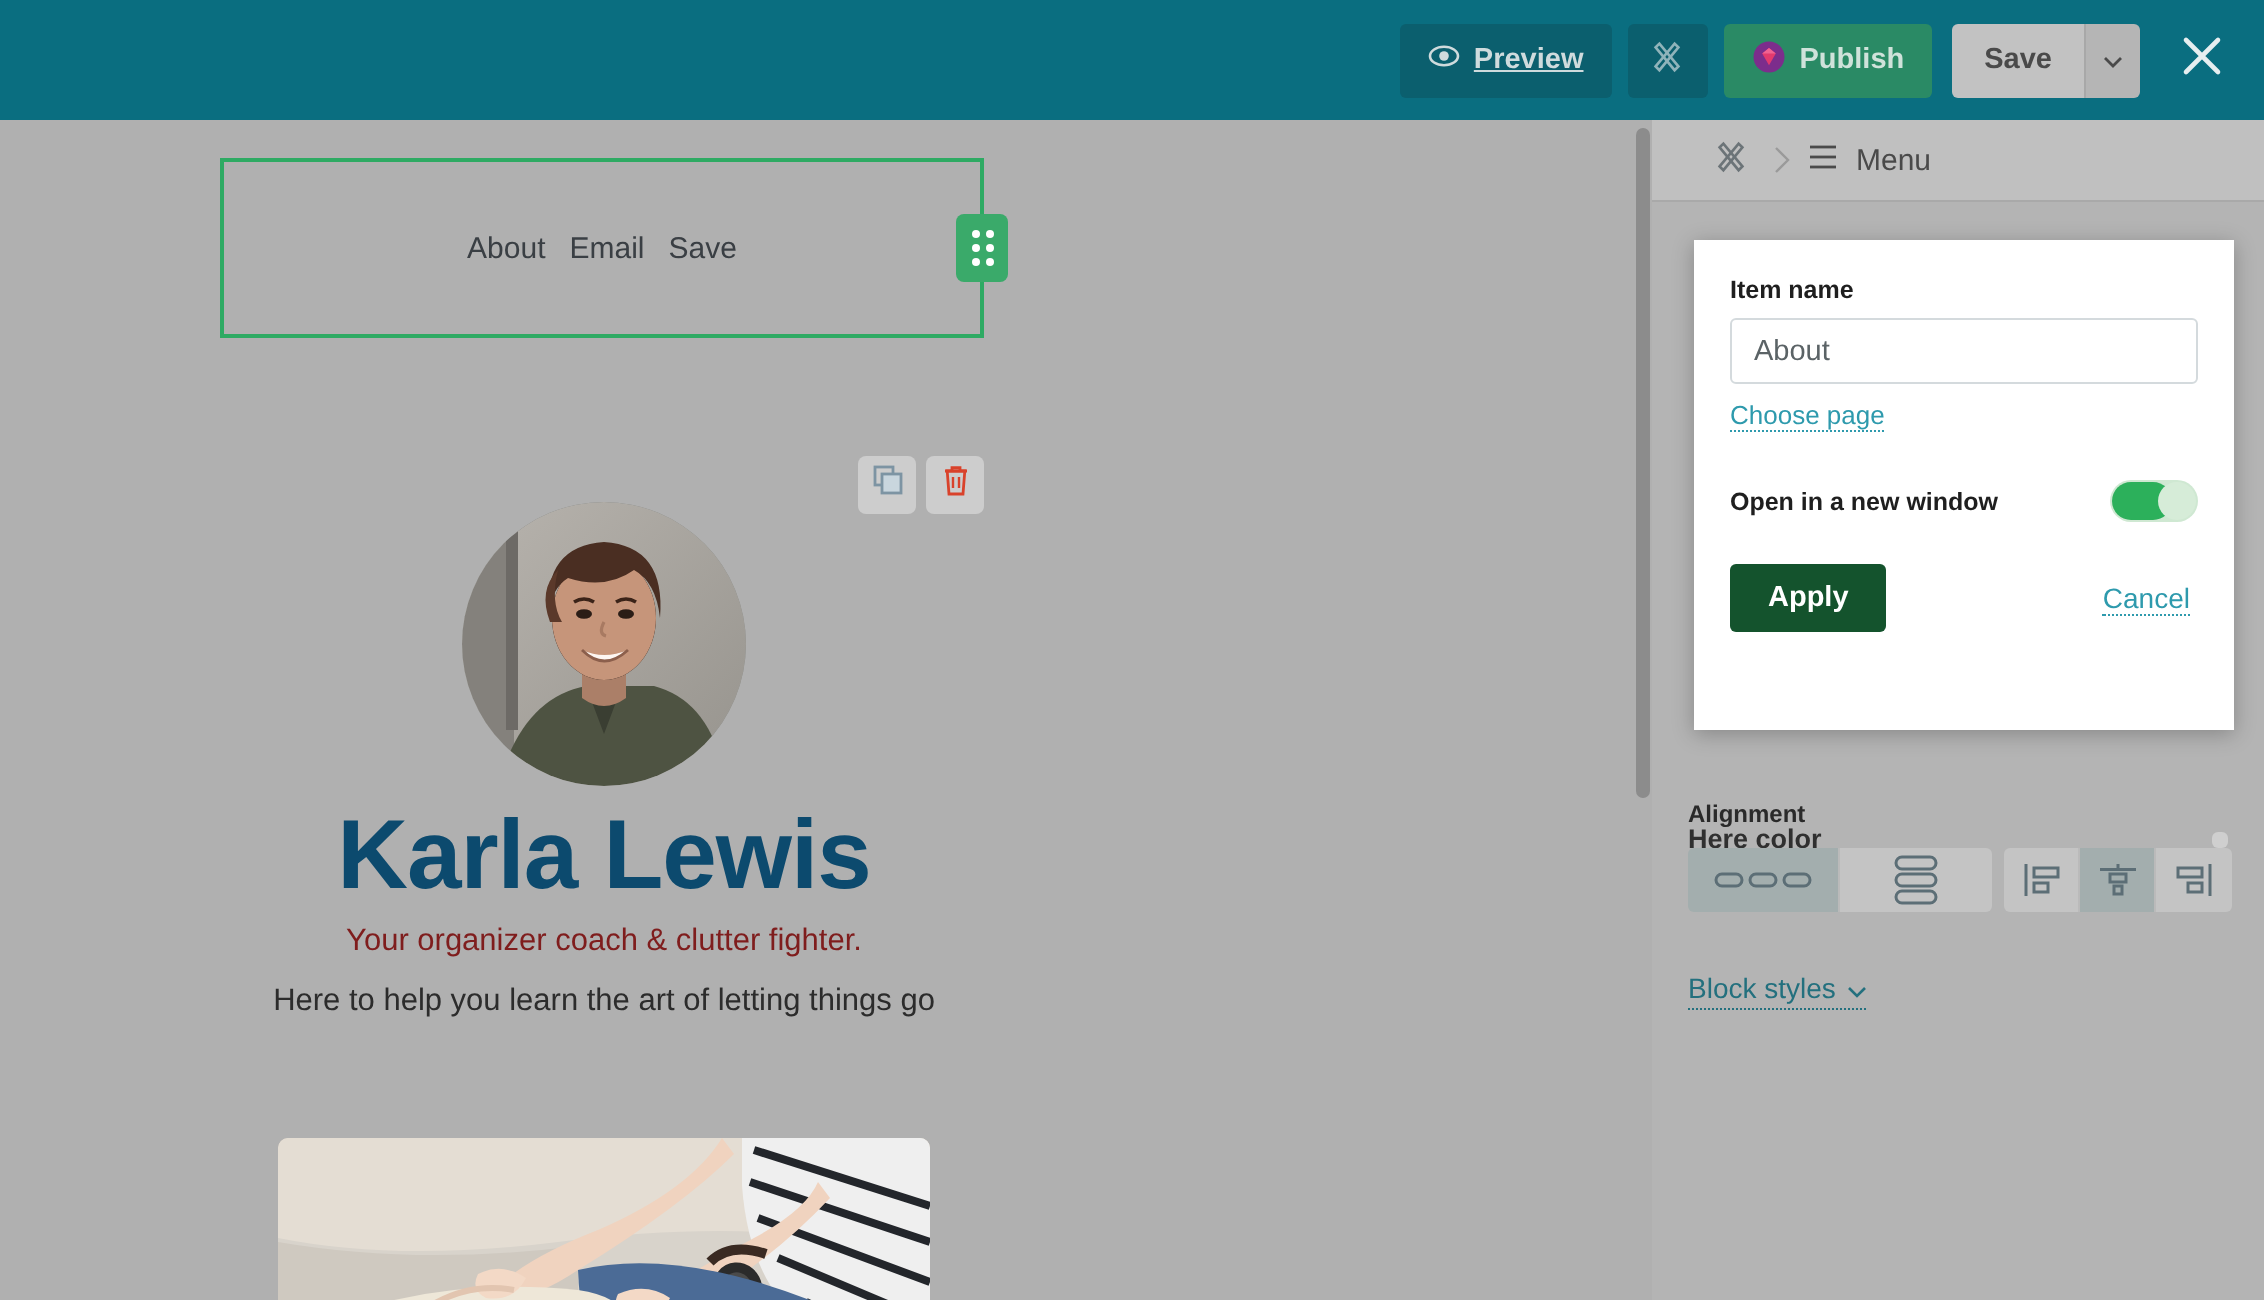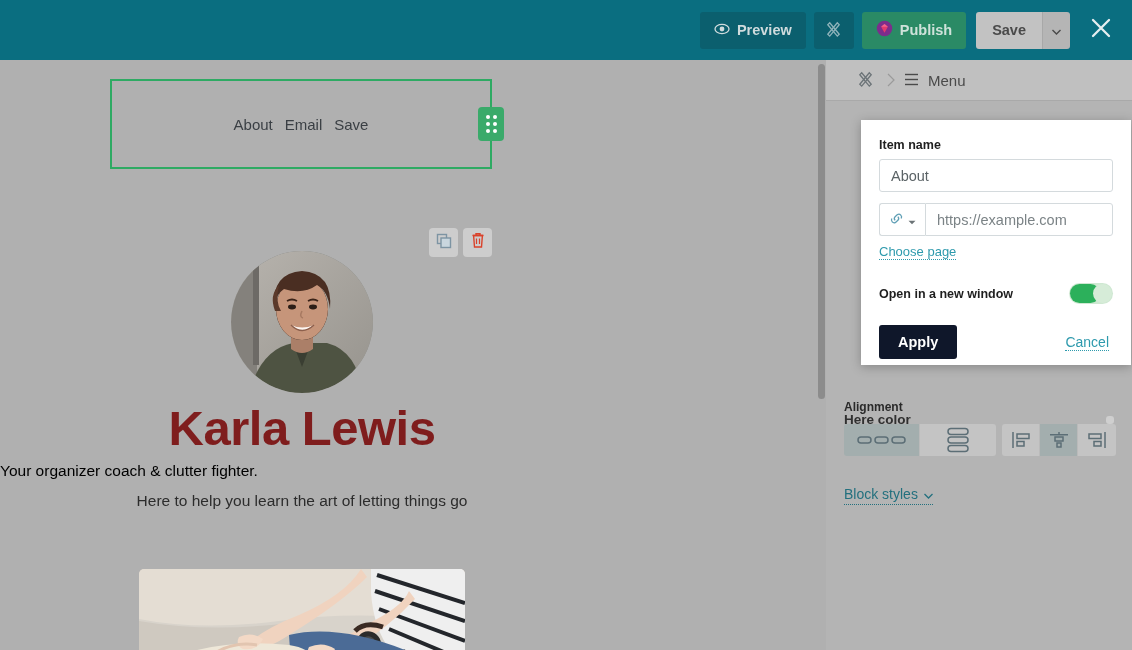--- a/index.html
+++ b/index.html
@@ -20,21 +20,21 @@
     padding-right: 14px;
   }
   .tb-btn {
     height: 37px;
     display: flex; align-items: center; gap: 7px;
     border-radius: 3px;
     font-size: 14.5px; font-weight: bold;
     cursor: pointer; user-select: none;
     padding: 0 14px;
   }
-  #preview-btn { background: #0b5f6e; color: #cfdbdd; margin-right: 8px; }
+  #preview-btn { background: #0b5f6e; color: #cfdbdd; margin-right: 8px; text-decoration: underline; }
   #design-icon-btn {
     background: #0b5f6e; width: 40px; height: 37px;
     display: flex; align-items: center; justify-content: center;
     border-radius: 3px; margin-right: 8px; cursor: pointer;
   }
   #publish-btn { background: #2a8a65; color: #cfe2da; margin-right: 10px; }
   #save-group { display: flex; margin-right: 14px; }
   #save-btn {
     background: #c2c2c2; color: #4a4a4a; height: 37px;
     display: flex; align-items: center; padding: 12px 16px;
@@ -103,26 +103,26 @@
     width: 142px; height: 142px; border-radius: 50%;
     overflow: hidden;
     background: #8e8f8b;
   }
   #avatar svg { display: block; }
 
   
   #person-name {
     position: absolute; left: 0; top: 340px; width: 604px;
     text-align: center;
-    font-size: 49px; font-weight: bold; color: #7f1d1d;
+    font-size: 49px; font-weight: bold; color: #0c4a6e;
     letter-spacing: -0.5px;
   }
   #tagline-1 {
     position: absolute; left: 0; top: 402px; width: 604px;
-    text-align: left; font-size: 15.5px; color: #000000;
+    text-align: center; font-size: 15.5px; color: #7f1d1d;
   }
   #tagline-2 {
     position: absolute; left: 0; top: 432px; width: 604px;
     text-align: center; font-size: 15.5px; color: #2c2c2c;
   }
 
   
   #hero-photo {
     position: absolute; left: 139px; top: 509px;
     width: 326px; height: 141px;
@@ -190,21 +190,21 @@
     position: absolute; left: 18px; top: 426px;
     display: flex; align-items: center; gap: 6px;
     font-size: 14px; color: #23707e;
     border-bottom: 1px dotted #23707e;
     padding-bottom: 2px;
     width: fit-content; cursor: pointer;
   }
 
   
   #link-dialog {
-    position: absolute; left: 35px; top: 60px;
+    position: absolute; left: 21px; top: 60px;
     width: 270px; height: 245px;
     background: #fff;
     box-shadow: 0 2px 10px rgba(0,0,0,0.25);
     padding: 18px 18px 0 18px;
   }
   .field-label {
     font-size: 12.5px; font-weight: bold; color: #1f1f1f;
     margin-bottom: 7px;
   }
   #item-name-input {
@@ -252,21 +252,21 @@
   }
   #new-window-toggle::after {
     content: ""; position: absolute; right: 1px; top: 1px;
     width: 19px; height: 19px; background: #d6ecd8; border-radius: 50%;
   }
   #dialog-footer {
     display: flex; align-items: center; justify-content: space-between;
     margin-top: 21px;
   }
   #apply-btn {
-    background: #0f172a; color: #fff;
+    background: #14532d; color: #fff;
     font-size: 14.5px; font-weight: bold;
     padding: 9px 19px; border-radius: 3px;
     cursor: pointer; user-select: none;
   }
   #cancel-link {
     font-size: 14px; color: #2e9aad;
     border-bottom: 1px dotted #2e9aad;
     cursor: pointer; margin-right: 4px;
   }
 </style>
@@ -572,38 +572,20 @@
           <path d="M0.5 1 L4.5 5 L8.5 1" stroke="#23707e" stroke-width="1.3" fill="none"></path>
         </svg>
     </span>
   </div>
 
   <div id="link-dialog">
 
     <div class="field-label">Item name</div>
     <input id="item-name-input" type="text" value="About" style="">
 
-    <div id="url-row">
-      <div id="link-type-select">
-        <span>
-          <svg width="15" height="13" viewBox="0 0 16 14">
-            <g stroke="#5f9fb5" stroke-width="1.4" fill="none">
-              <path d="M6.5 9 A3 3 0 0 1 6.5 5 L9 2.8 A3 3 0 0 1 13 7"></path>
-              <path d="M9.5 5 A3 3 0 0 1 9.5 9 L7 11.2 A3 3 0 0 1 3 7"></path>
-            </g>
-          </svg>
-        </span>
-        <span>
-          <svg width="8" height="5" viewBox="0 0 8 5">
-              <path d="M0.5 0.8 L4 4.2 L7.5 0.8" fill="#6b7376"></path>
-            </svg>
-        </span>
-      </div>
-      <input id="url-input" type="text" placeholder="https://example.com" style="">
-    </div>
 
     <span id="choose-page">Choose page</span>
 
     <div id="new-window-row">
       <span id="new-window-label">Open in a new window</span>
       <span id="new-window-toggle"></span>
     </div>
 
     <div id="dialog-footer">
       <div id="apply-btn">Apply</div>

